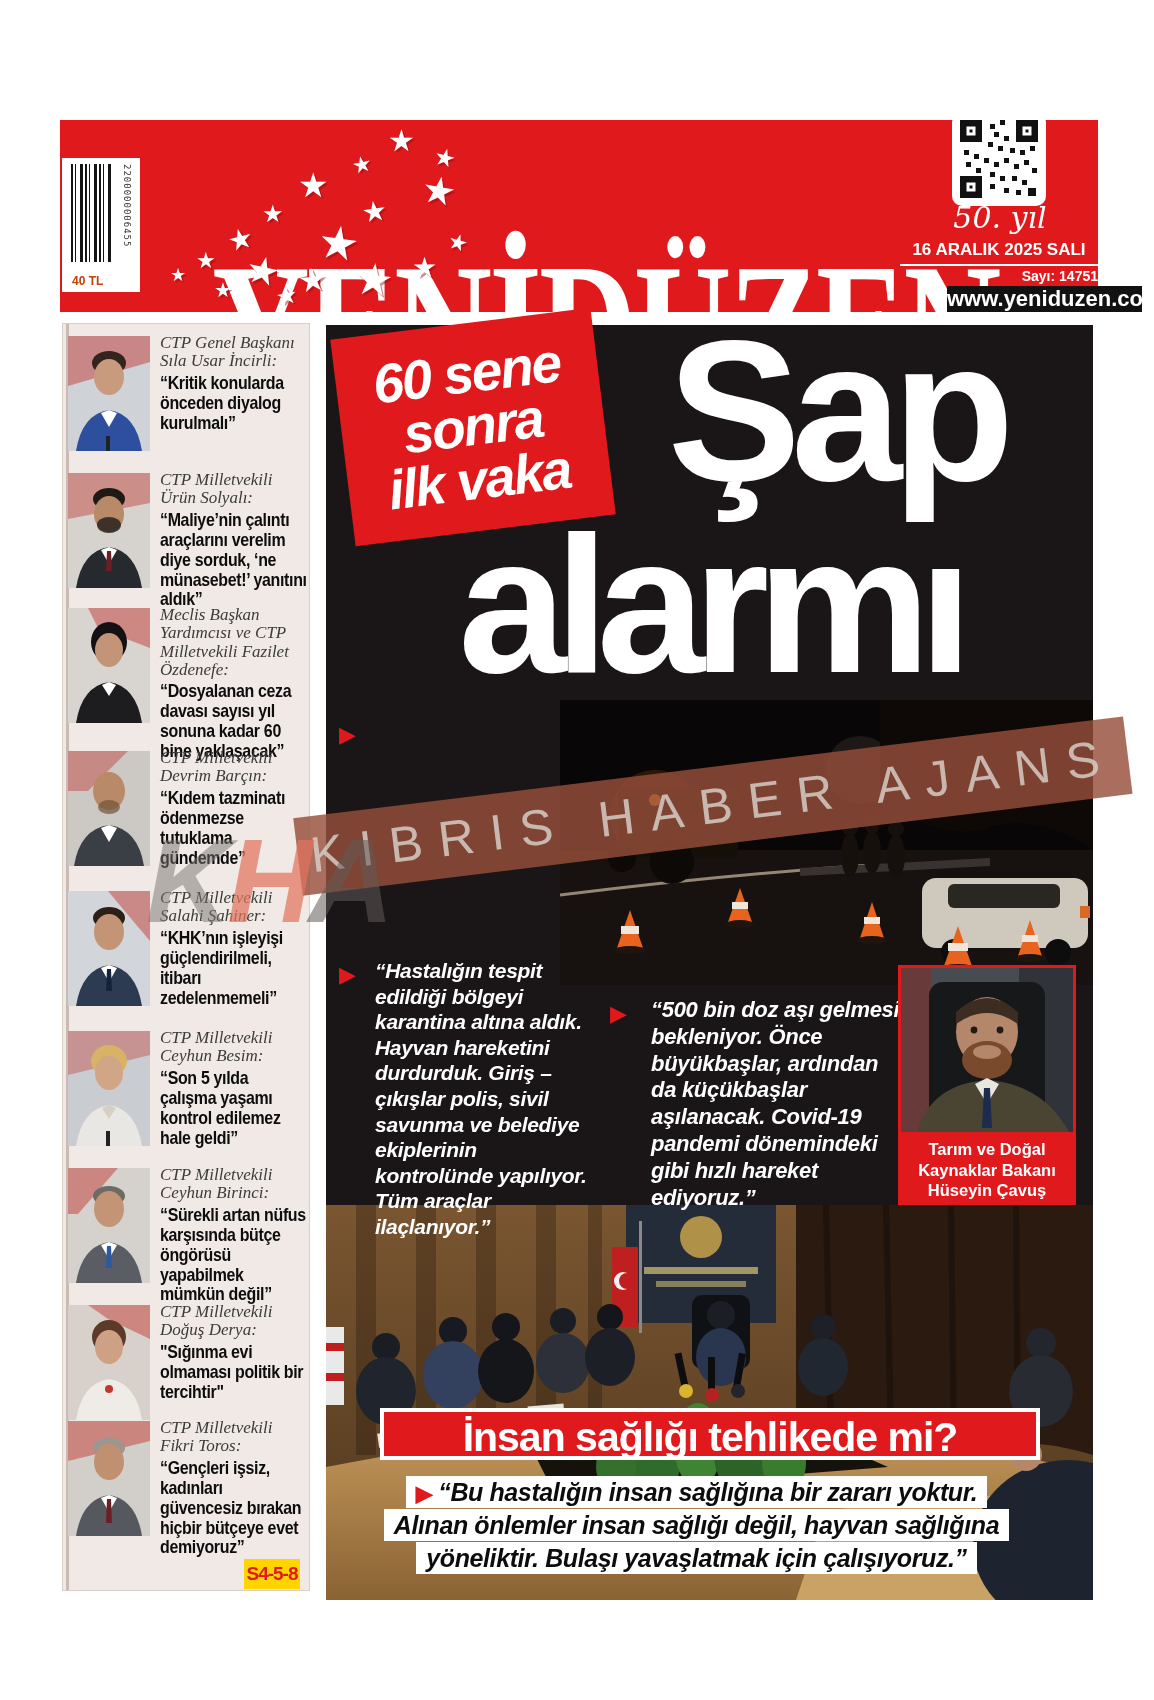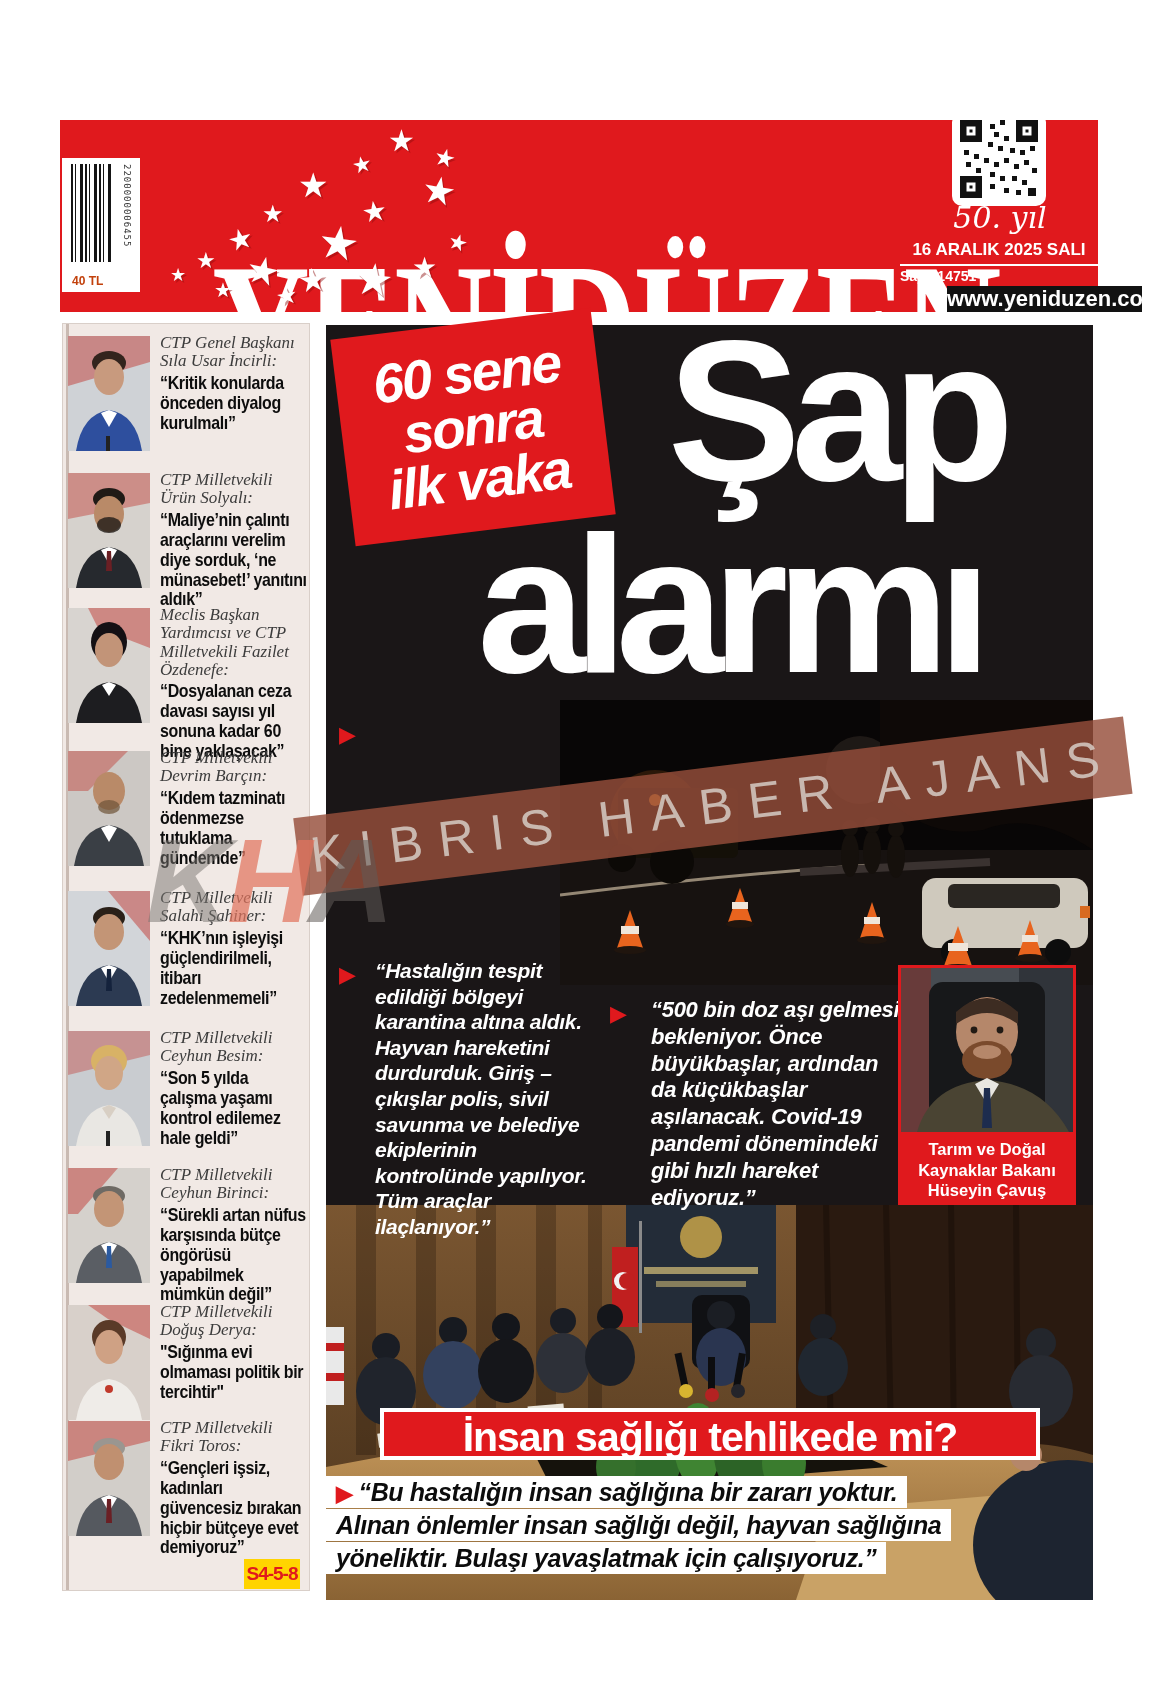--- a/index.html
+++ b/index.html
@@ -21,21 +21,21 @@
   .barcode-number{position:absolute;right:8px;top:6px;writing-mode:vertical-rl;font-family:"DejaVu Sans Mono",monospace;
         font-size:9px;color:#333;letter-spacing:1px;}
   .price{position:absolute;left:10px;bottom:4px;font-weight:bold;font-size:12px;color:#c2410c;}
 
   .qr-box{position:absolute;left:952px;top:112px;width:94px;height:94px;background:#fff;border-radius:10px;z-index:4;}
   .qr-box svg{display:block;margin:8px;}
   .anniv{position:absolute;left:920px;top:200px;width:160px;text-align:center;color:#fff;
         font-family:"DejaVu Serif",serif;font-style:italic;font-size:30px;z-index:4;}
   .issue-date{position:absolute;left:900px;top:240px;width:198px;text-align:center;color:#fff;
         font-weight:bold;font-size:17px;padding-bottom:4px;border-bottom:2px solid #fff;z-index:4;}
-  .issue-no{position:absolute;left:900px;top:268px;width:198px;text-align:left;color:#fff;
+  .issue-no{position:absolute;left:900px;top:268px;width:198px;text-align:right;color:#fff;
         font-weight:bold;font-size:14px;z-index:4;}
   .site-bar{position:absolute;left:903px;top:286px;width:195px;height:26px;background:#121212;color:#fff;
         font-weight:bold;font-size:22px;text-align:center;line-height:26px;z-index:4;margin-left:44px;}
 
   
   .sidebar{position:absolute;left:62px;top:323px;width:248px;height:1268px;background:#f1e9e5;
         border:1px solid #d9cfc9;box-sizing:border-box;}
   .side-rail{position:absolute;left:3px;top:0;width:3px;height:100%;background:#c9bab2;}
   .side-item{position:absolute;left:0;width:246px;}
   .side-photo{position:absolute;left:5px;top:2px;width:82px;height:115px;overflow:hidden;background:#b9bcc0;}
@@ -51,21 +51,21 @@
 
   
   .main{position:absolute;left:326px;top:325px;width:767px;height:1275px;background:#1a1617;}
   .kicker{position:absolute;left:16px;top:-2px;width:262px;height:208px;background:#e0191d;
         transform:rotate(-7deg);transform-origin:center;z-index:6;
         display:flex;flex-direction:column;justify-content:center;align-items:center;}
   .kicker div{color:#fff;font-weight:bold;font-style:italic;font-size:55px;line-height:.97;letter-spacing:-2px;}
   .headline-top{position:absolute;left:300px;top:-14px;width:420px;text-align:center;color:#fff;
         font-weight:bold;font-size:200px;line-height:1;letter-spacing:-10px;z-index:5;}
   .headline-bottom{position:absolute;left:0;top:182px;width:767px;text-align:center;color:#fff;
-        font-weight:bold;font-size:195px;line-height:1;letter-spacing:-12px;z-index:5;margin-left:19px;}
+        font-weight:bold;font-size:195px;line-height:1;letter-spacing:-12px;z-index:5;}
 
   .night-photo{position:absolute;left:234px;top:375px;width:533px;height:285px;overflow:hidden;background:#070505;}
   .night-photo svg{display:block;}
 
   .para{position:absolute;color:#fff;font-weight:bold;font-style:italic;font-size:21px;
         line-height:1.22;letter-spacing:-0.3px;z-index:10;}
   .bullet{position:absolute;color:#e0191d;font-size:22px;line-height:1;z-index:10;}
   .para-1{left:49px;top:393px;width:215px;}
   .b-1{left:13px;top:399px;}
   .para-2{left:49px;top:633px;width:215px;}
@@ -79,21 +79,21 @@
   .minister-caption{position:absolute;left:572px;top:810px;width:178px;height:70px;background:#e0191d;
         color:#fff;font-weight:bold;font-size:16.5px;line-height:1.25;text-align:center;
         display:flex;align-items:center;justify-content:center;padding:2px 6px;box-sizing:border-box;z-index:11;}
 
   .meeting-photo{position:absolute;left:0;top:880px;width:767px;height:395px;overflow:hidden;background:#5a3f24;}
   .meeting-photo svg{display:block;}
 
   .banner{position:absolute;left:54px;top:1083px;width:660px;height:52px;background:#e0191d;
         border:4px solid #fff;box-sizing:border-box;color:#fff;font-weight:bold;font-size:41px;
         text-align:center;line-height:50px;letter-spacing:-1px;z-index:12;}
-  .bottom-quote{position:absolute;left:0;top:1150px;width:741px;text-align:left;z-index:12;}
+  .bottom-quote{position:absolute;left:0;top:1150px;width:741px;text-align:center;z-index:12;}
   .bq-line{display:inline-block;background:#fff;color:#0c0c0c;font-weight:bold;font-style:italic;
         font-size:25px;line-height:1.2;padding:1px 10px;margin-top:1px;letter-spacing:-0.4px;}
   .bq-arrow{color:#e0191d;font-style:normal;font-size:22px;margin-right:6px;}
 
   
   .wm-band{position:absolute;left:298px;top:818px;width:836px;height:78px;transform:rotate(-7deg);
         transform-origin:left center;background:rgba(150,78,58,.82);z-index:30;
         display:flex;align-items:center;justify-content:center;color:rgba(214,204,198,.85);
         font-size:50px;letter-spacing:16px;font-weight:normal;}
   .wm-kha{position:absolute;left:146px;top:822px;font-size:118px;font-weight:bold;font-style:italic;

